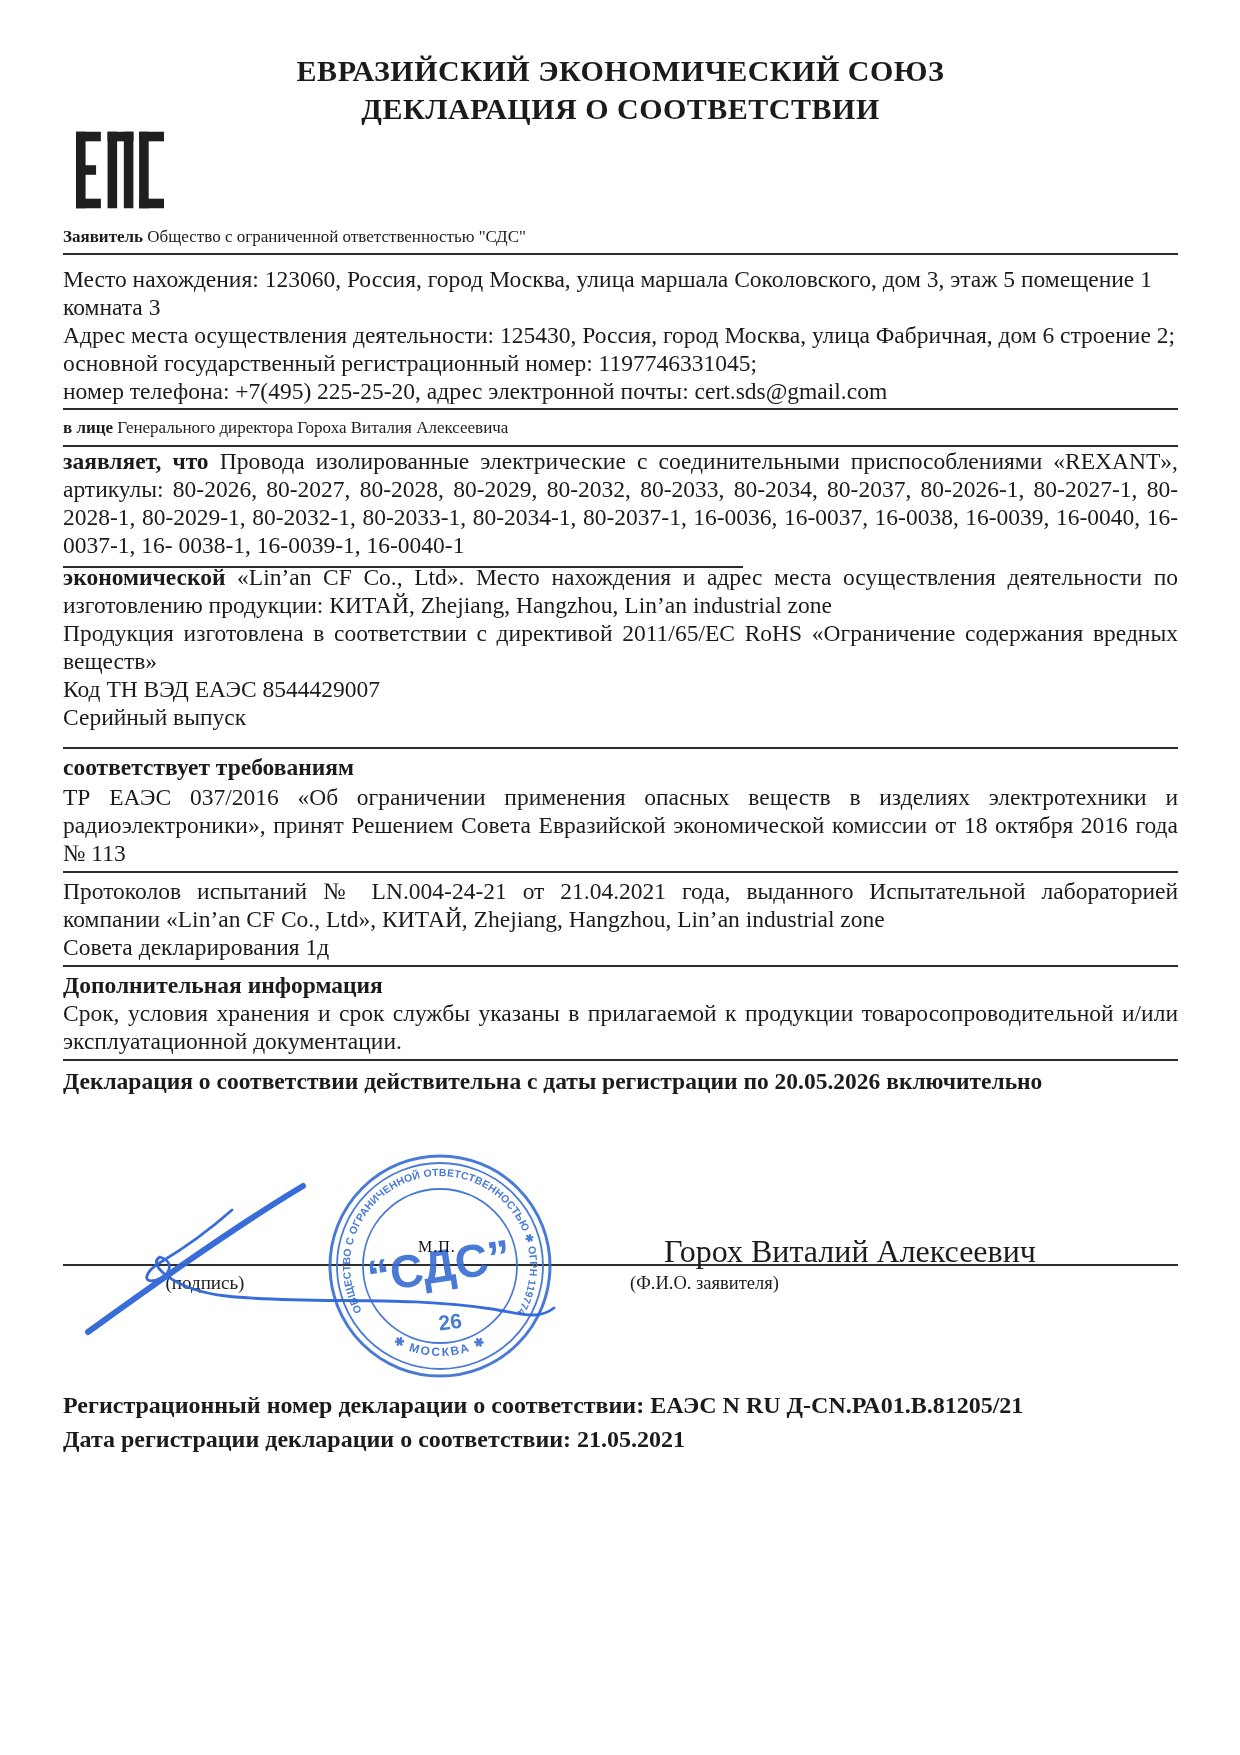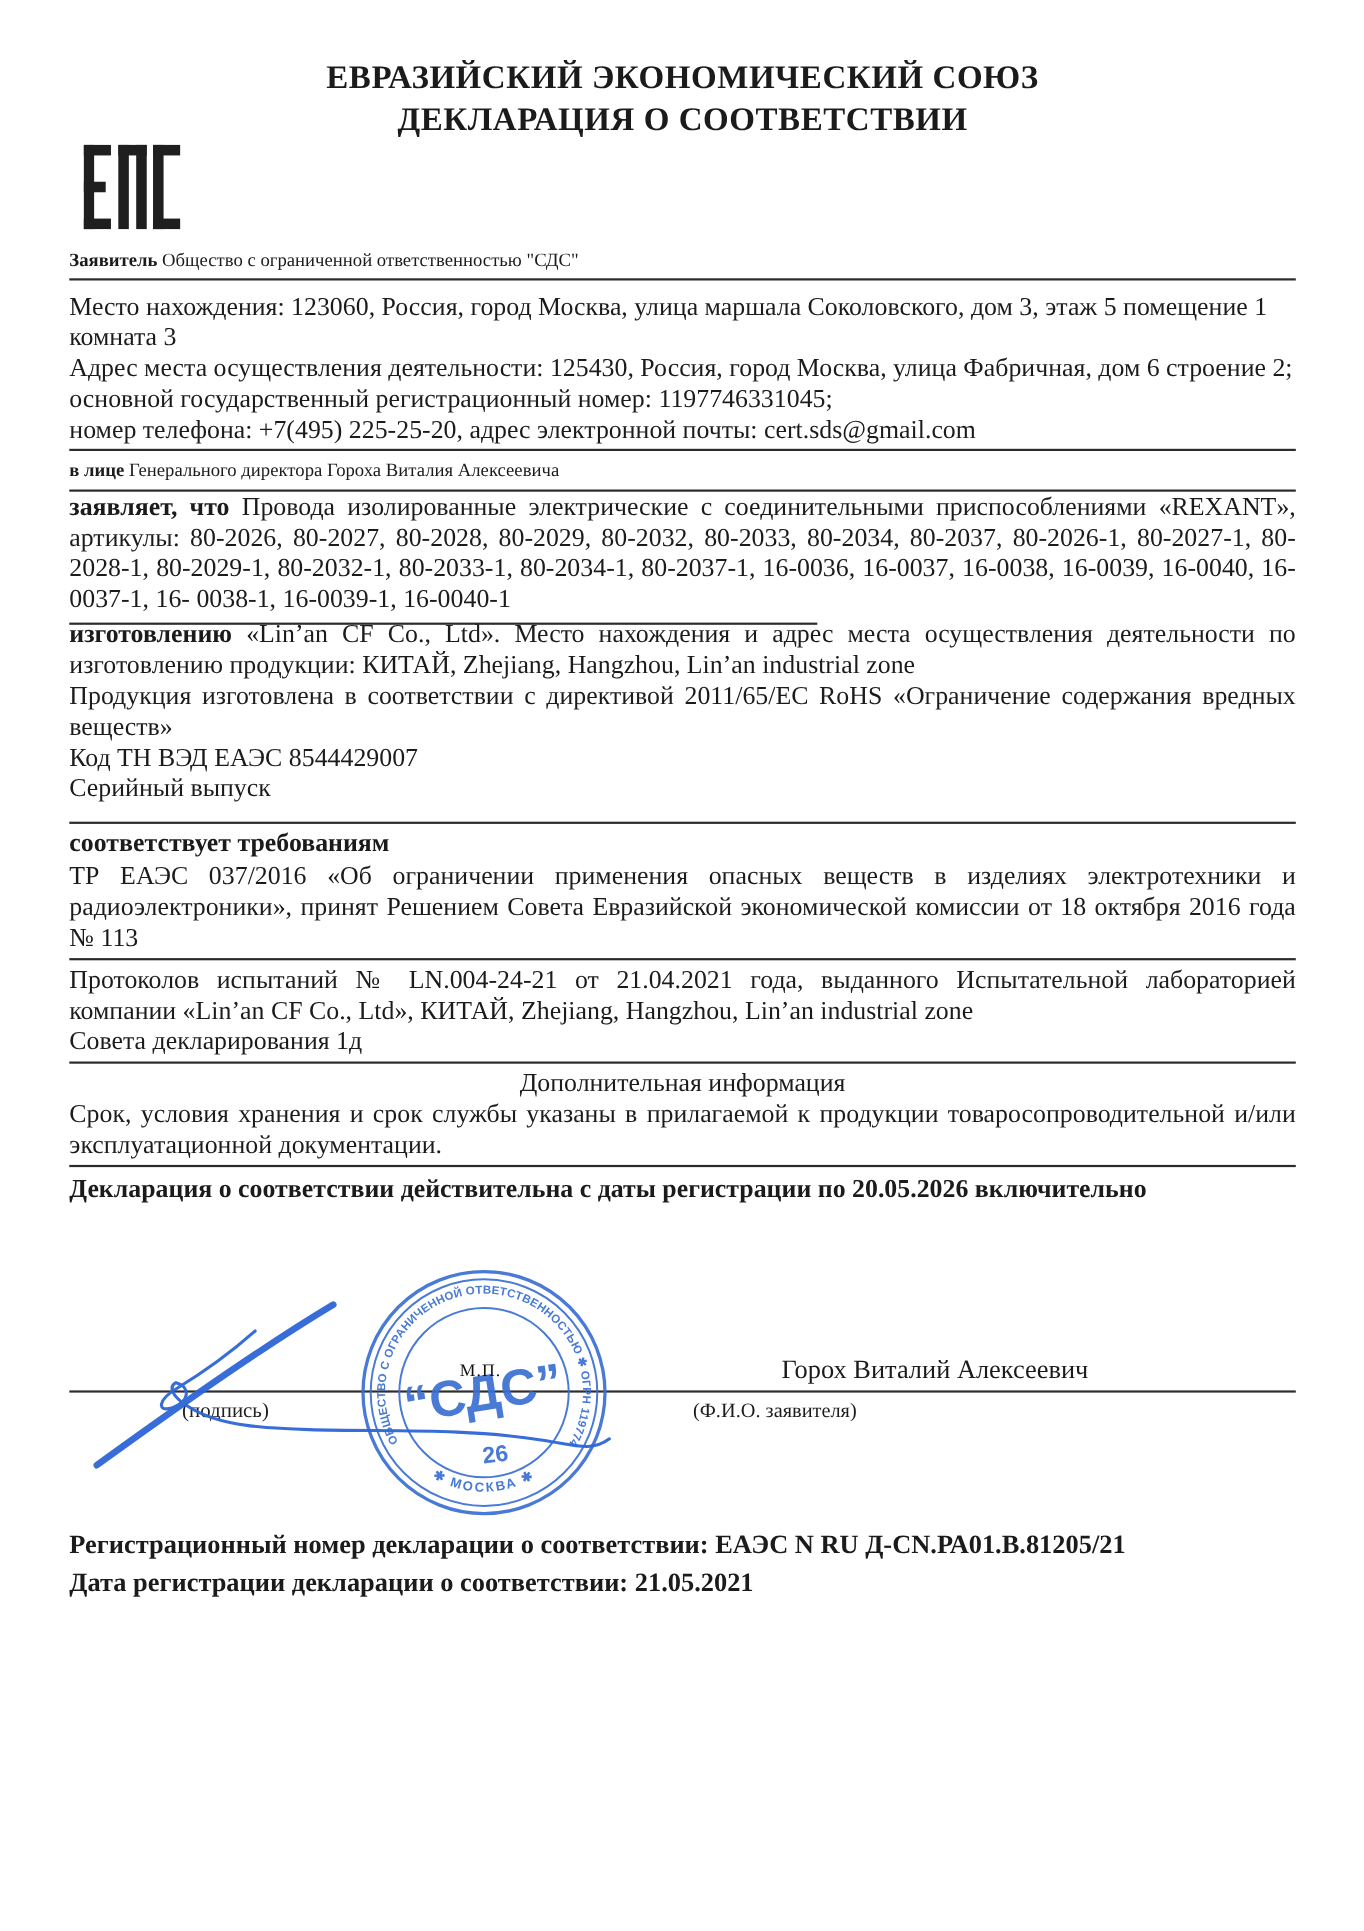--- a/index.html
+++ b/index.html
@@ -19,29 +19,29 @@
   .sec1{margin-top:96px;padding-bottom:3px;line-height:26px;}
   .block2{margin-top:10px;padding-bottom:3px;}
   .vlice{margin-top:4px;padding-bottom:3px;}
   .declares{margin-top:0;}
   .manuf{margin-top:4px;}
   .serial{padding-bottom:16px;}
   .complies-label{margin-top:4px;font-weight:bold;}
   .tr-para{margin-top:2px;padding-bottom:4px;}
   .protocols{margin-top:4px;}
   .scheme{padding-bottom:4px;}
-  .addinfo{margin-top:4px;font-weight:normal;text-align:center;}
+  .addinfo{margin-top:4px;font-weight:bold;}
   .directive{margin-top:6px;}
   .storage{padding-bottom:4px;}
   .validity{margin-top:6px;font-weight:bold;}
   .partial-rule{position:absolute;left:63px;top:566px;width:680px;height:2px;background:#2b2b2b;}
   .sig-line{position:absolute;left:63px;top:1264px;width:1115px;border-top:2px solid #2e2e2e;}
   .sign-label{position:absolute;left:130px;top:1272px;width:150px;text-align:center;font-size:19px;color:#222;}
   .mp{position:absolute;left:418px;top:1238px;font-size:16px;letter-spacing:1px;color:#111;z-index:3;}
-  .fio-name{position:absolute;left:630px;top:1233px;width:440px;text-align:center;font-size:24px;}
+  .fio-name{position:absolute;left:630px;top:1233px;width:440px;text-align:center;font-size:32px;}
   .fio-label{position:absolute;left:630px;top:1273px;width:440px;text-align:left;font-size:18.5px;}
   .stamp-wrap{position:absolute;left:324px;top:1150px;width:232px;height:232px;z-index:2;opacity:.92;}
   .sig-wrap{position:absolute;left:56px;top:1148px;z-index:4;opacity:.95;}
   .footer{position:absolute;left:63px;top:1388px;font-weight:bold;font-size:24px;line-height:34px;}
   .stamp-sans{font-family:"Liberation Sans", sans-serif;}
 </style>
 </head>
 <body>
 
 <div class="page">
@@ -84,21 +84,21 @@
       <span class="b">в лице</span>
       <span>Генерального директора Гороха Виталия Алексеевича</span>
     </div>
 
     <p class="p just declares">
       <span class="b">заявляет, что</span>
       <span>Провода изолированные электрические с соединительными приспособлениями «REXANT», артикулы: 80-2026, 80-2027, 80-2028, 80-2029, 80-2032, 80-2033, 80-2034, 80-2037, 80-2026-1, 80-2027-1, 80-2028-1, 80-2029-1, 80-2032-1, 80-2033-1, 80-2034-1, 80-2037-1, 16-0036, 16-0037, 16-0038, 16-0039, 16-0040, 16-0037-1, 16- 0038-1, 16-0039-1, 16-0040-1</span>
     </p>
 
     <p class="p just manuf">
-      <span class="b">изготовлению</span>
+      <span class="b">экономической</span>
       <span>«Lin’an CF Co., Ltd». Место нахождения и адрес места осуществления деятельности по изготовлению продукции: КИТАЙ, Zhejiang, Hangzhou, Lin’an industrial zone</span>
     </p>
 
     <p class="p just">Продукция изготовлена в соответствии с директивой 2011/65/EC RoHS «Ограничение содержания вредных веществ»</p>
     <p class="p">Код ТН ВЭД ЕАЭС 8544429007</p>
     <p class="p serial ruled">Серийный выпуск</p>
 
     <p class="p complies-label">соответствует требованиям</p>
     <p class="p just tr-para ruled">ТР ЕАЭС 037/2016 «Об ограничении применения опасных веществ в изделиях электротехники и радиоэлектроники», принят Решением Совета Евразийской экономической комиссии от 18 октября 2016 года № 113</p>
 

